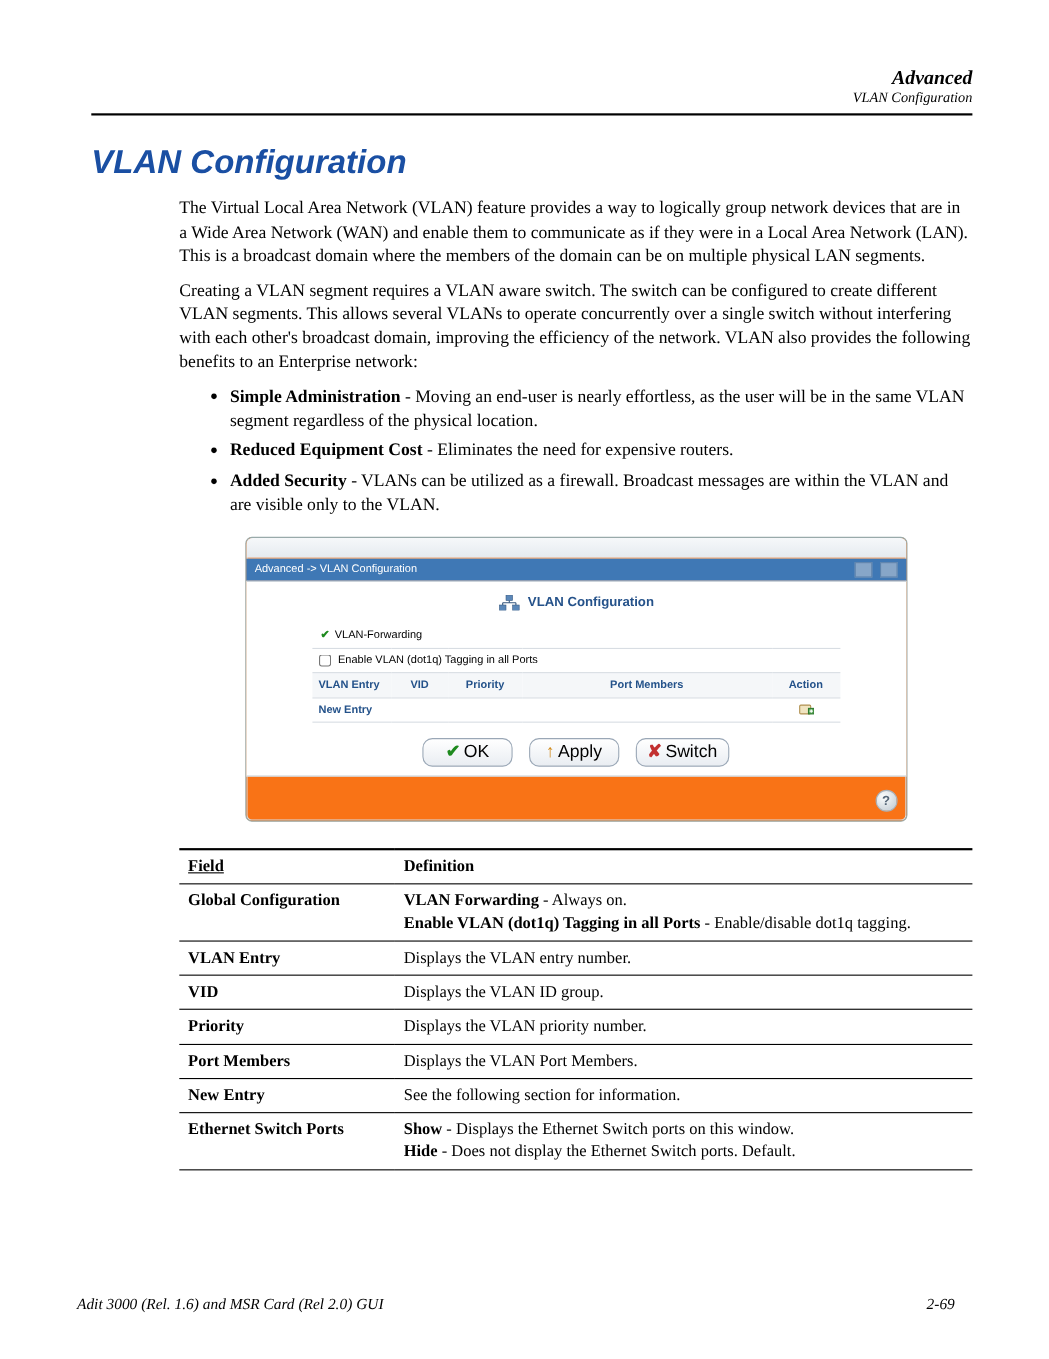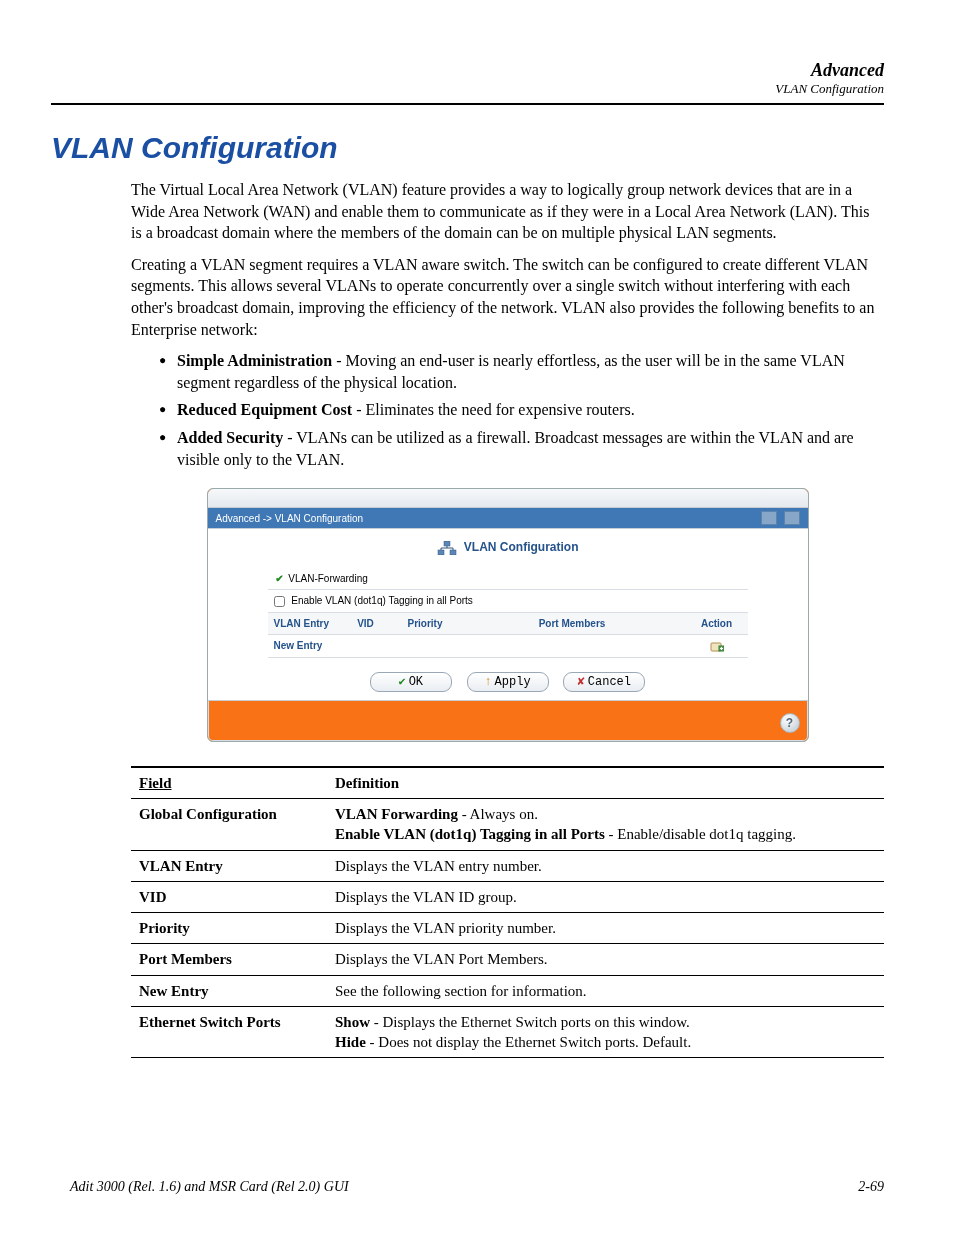--- a/index.html
+++ b/index.html
@@ -5,21 +5,21 @@
   body {
     margin: 0;
     padding: 0;
     font-family: "Times New Roman", Times, serif;
     font-size: 16px;
     color: #000;
     background: #fff;
     width: 954px;
   }
   .page {
-    padding: 60px 70px 40px 51px;
+    padding: 60px 70px 40px 83px;
     box-sizing: border-box;
     min-height: 1235px;
     position: relative;
   }
   .hdr {
     text-align: right;
     margin-bottom: 6px;
   }
   .hdr-main {
     font-style: italic;
@@ -171,26 +171,25 @@
   }
   .btn-row {
     text-align: center;
     margin-top: 14px;
   }
   .btn {
     display: inline-block;
     min-width: 60px;
     padding: 1px 10px;
     margin: 0 6px;
-    font-size: 12px;
+    font-size: 16px;
     border: 1px solid #9aa7b6;
     border-radius: 9px;
     background: linear-gradient(#ffffff,#e9edf2);
     cursor: pointer;
-    font-family: Liberation Mono, monospace;
   }
   .btn .glyph { font-weight: bold; margin-right: 3px; }
   .g-ok { color: #1e8a1e; }
   .g-apply { color: #d18a1a; }
   .g-cancel { color: #c23030; }
   .help-badge {
     position: absolute;
     right: 8px;
     bottom: 8px;
     width: 18px;
@@ -223,21 +222,21 @@
     border-top: 2px solid #000;
     border-bottom: 1px solid #000;
     font-weight: bold;
   }
   table.defs th.col-field { width: 180px; font-weight: bold; text-decoration: underline; }
   table.defs td.col-field { font-weight: bold; }
 
   .footer {
     position: absolute;
     left: 70px;
-    right: 70px;
+    right: 86px;
     bottom: 40px;
     display: flex;
     justify-content: space-between;
     font-style: italic;
     font-size: 14px;
   }
 </style>
 </head>
 <body>
 
@@ -320,21 +319,21 @@
                     </svg>
               </span>
             </td>
           </tr>
         </tbody>
           </table>
 
         <div class="btn-row">
           <span class="btn"><span class="glyph g-ok">✔</span><span>OK</span></span>
           <span class="btn"><span class="glyph g-apply">↑</span><span>Apply</span></span>
-          <span class="btn"><span class="glyph g-cancel">✘</span><span>Cancel</span></span>
+          <span class="btn"><span class="glyph g-cancel">✘</span><span>Switch</span></span>
         </div>
       </div>
       <div class="help-badge">?</div>
     </div>
 
     <table class="defs">
       <thead>
         <tr>
           <th class="col-field">Field</th>
           <th>Definition</th>

